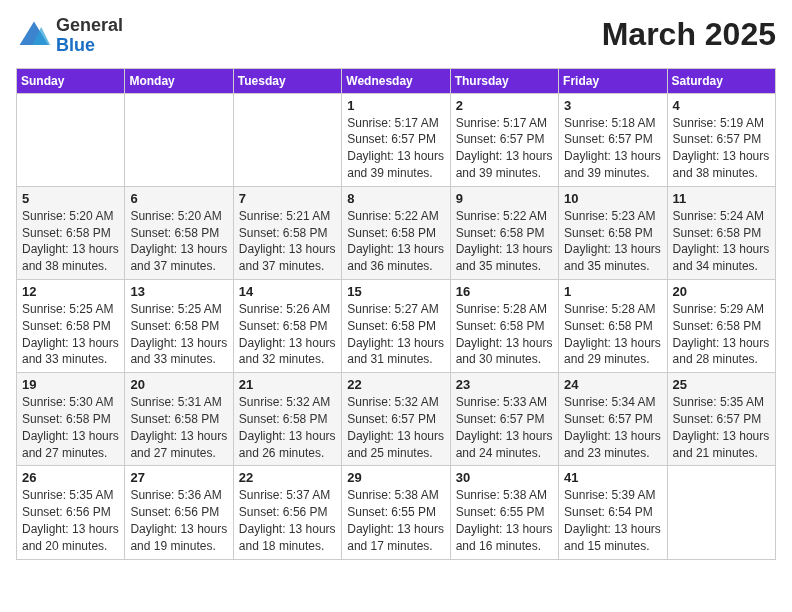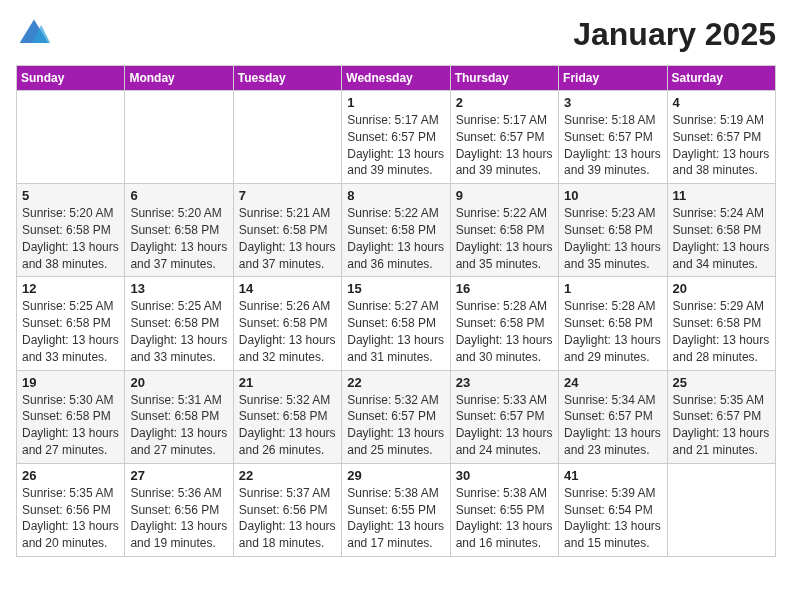--- a/index.html
+++ b/index.html
@@ -50,21 +50,21 @@
     }
     .location-title {
       font-size: 15px;
       color: #444;
     }
     .calendar {
       width: 100%;
       border-collapse: collapse;
     }
     .calendar th {
-      background: #a21caf;
+      background: #6d28d9;
       color: #fff;
       font-size: 12px;
       font-weight: bold;
       padding: 5px 4px;
       text-align: left;
       border: 1px solid #ccc;
     }
     .calendar td {
       vertical-align: top;
       border: 1px solid #ccc;
@@ -96,23 +96,27 @@
 </head>
 <body>
 
 <div class="header">
   <div class="logo">
     <svg class="logo-icon" viewBox="0 0 40 40" xmlns="http://www.w3.org/2000/svg">
       <rect x="0" y="0" width="40" height="40" fill="white"></rect>
       <polygon points="20,4 36,30 4,30" fill="#1a6fc4" opacity="0.85"></polygon>
       <polygon points="28,10 38,30 18,30" fill="#2a9fd6" opacity="0.7"></polygon>
     </svg>
+    <div class="logo-text">
+      <span class="logo-general">General</span>
+      <span class="logo-blue">Blue</span>
+    </div>
   </div>
   <div class="title-block">
-    <div class="month-title">January 2025</div>
+    <div class="month-title">March 2025</div>
   </div>
 </div>
 
 <table class="calendar">
   <thead>
     <tr>
     <th>Sunday</th>
         <th>Monday</th>
         <th>Tuesday</th>
         <th>Wednesday</th>

